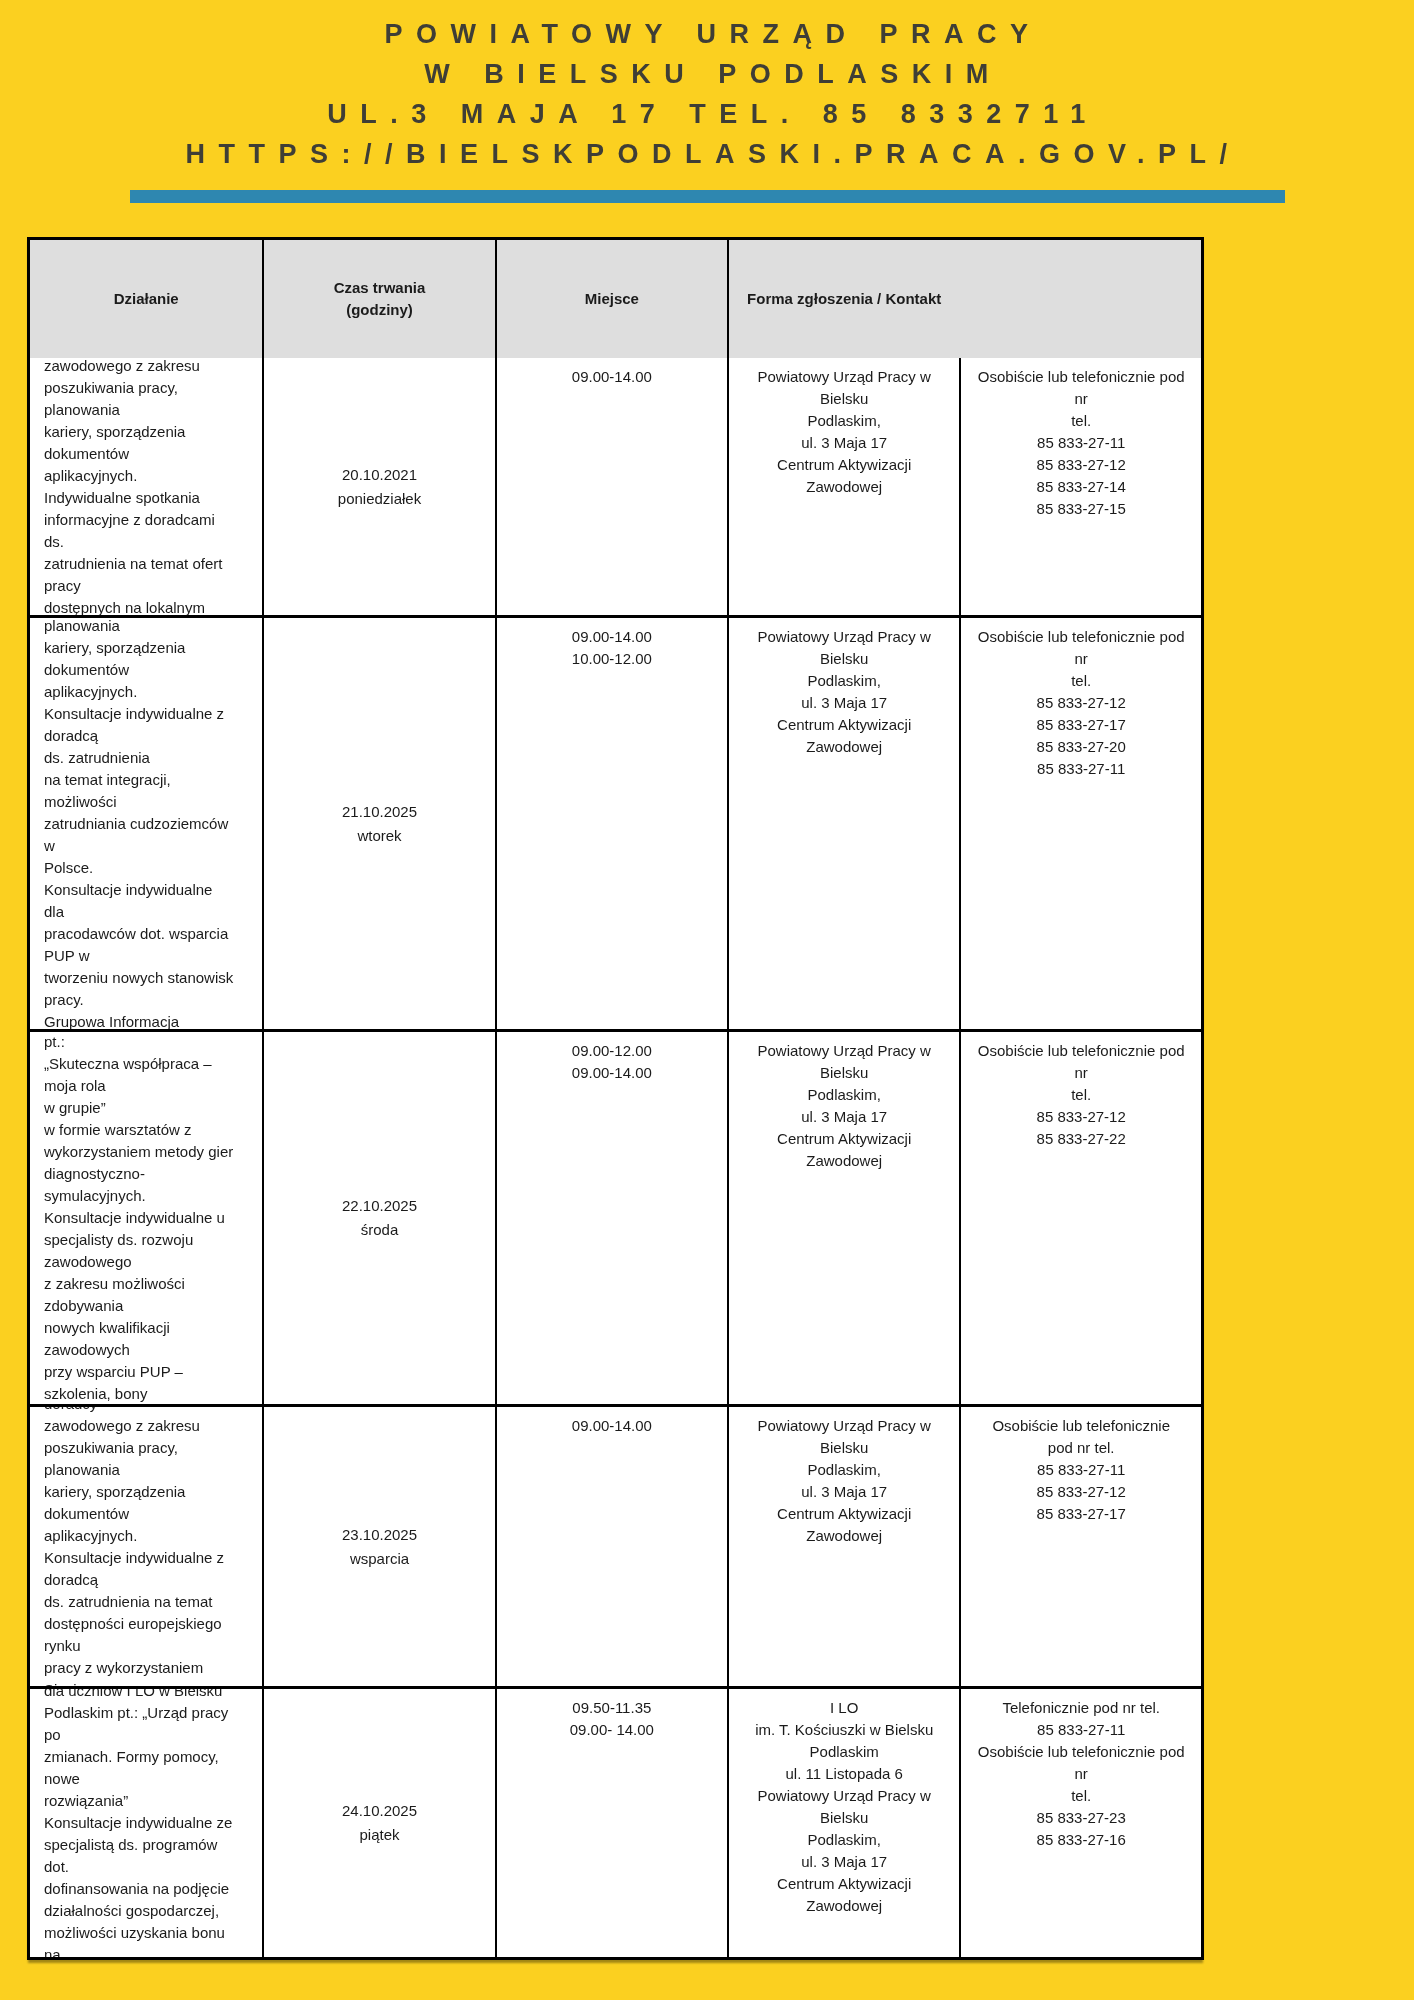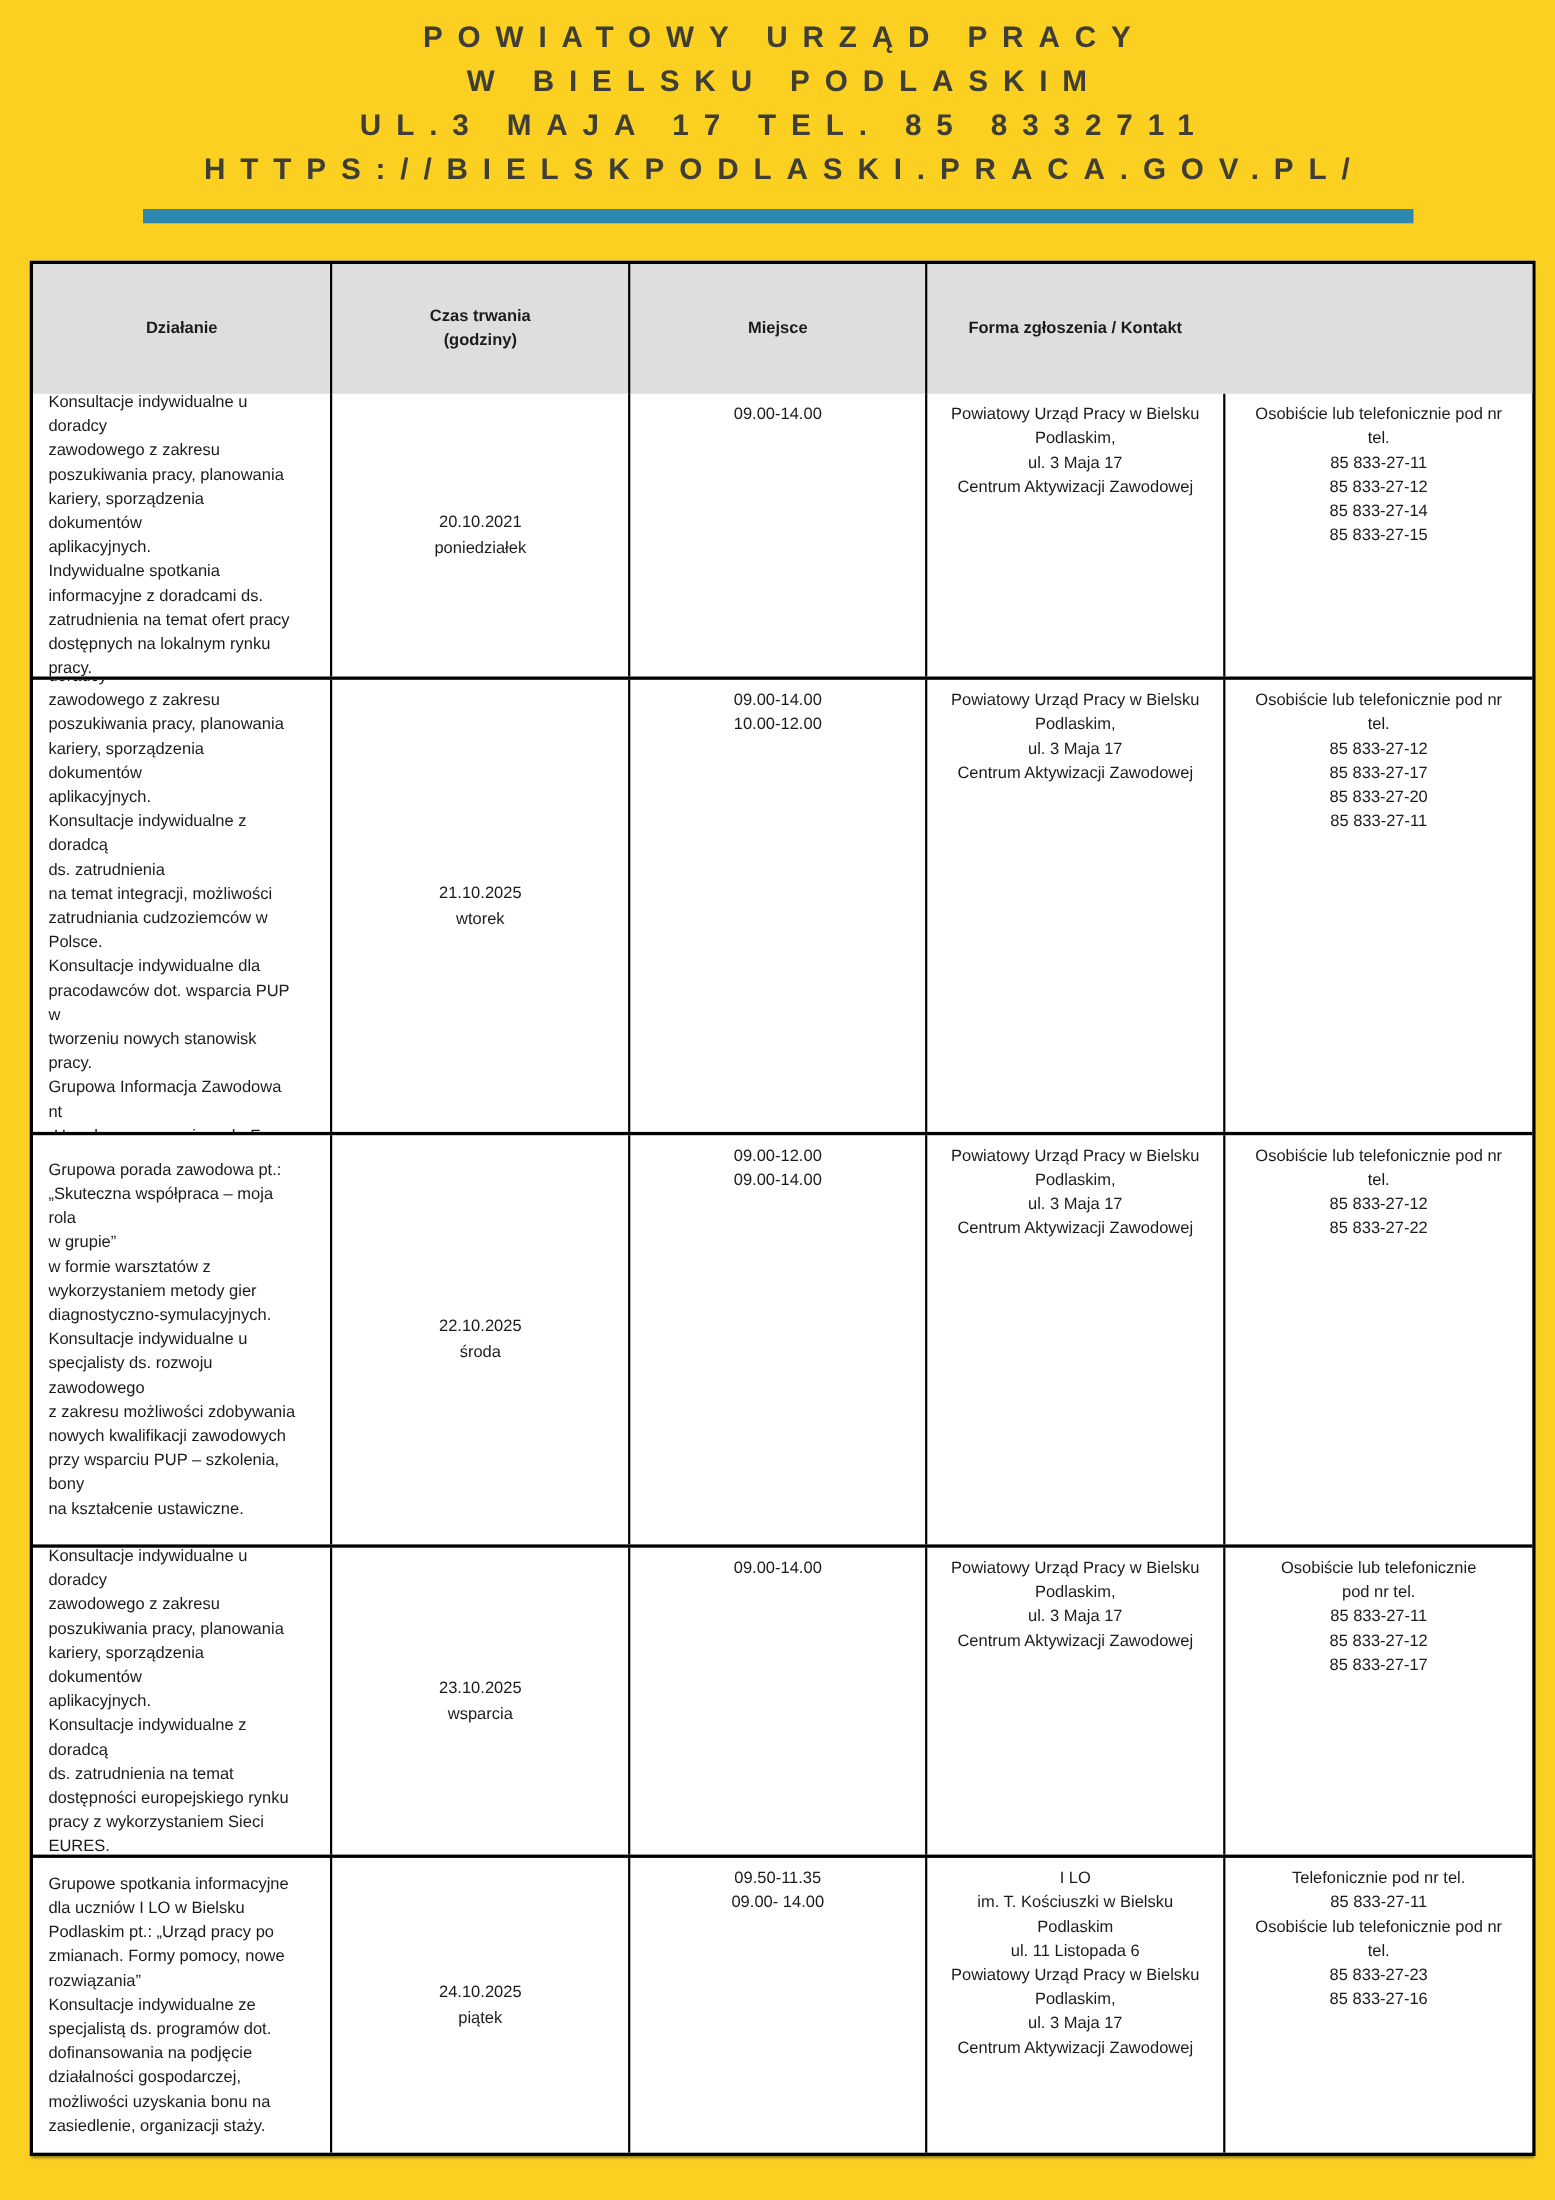--- a/index.html
+++ b/index.html
@@ -30,21 +30,21 @@
     white-space:nowrap;
     padding-left:12px;
   }
   .accent-bar{
     width:1155px;height:13px;
     margin:16px auto 0 auto;
     background:var(--bar);
   }
   
   .sched-table{
-    width:1369px;
+    width:1177px;
     margin:34px 0 0 27px;
     border:3px solid var(--border);
     background:#fff;
     box-shadow:0 4px 2px -1px rgba(0,0,0,.35);
   }
   .trow{
     display:grid;
     grid-template-columns:1fr 1fr 1fr 1fr 1.04fr;
   }
   .trow + .trow{border-top:3px solid var(--border);}

